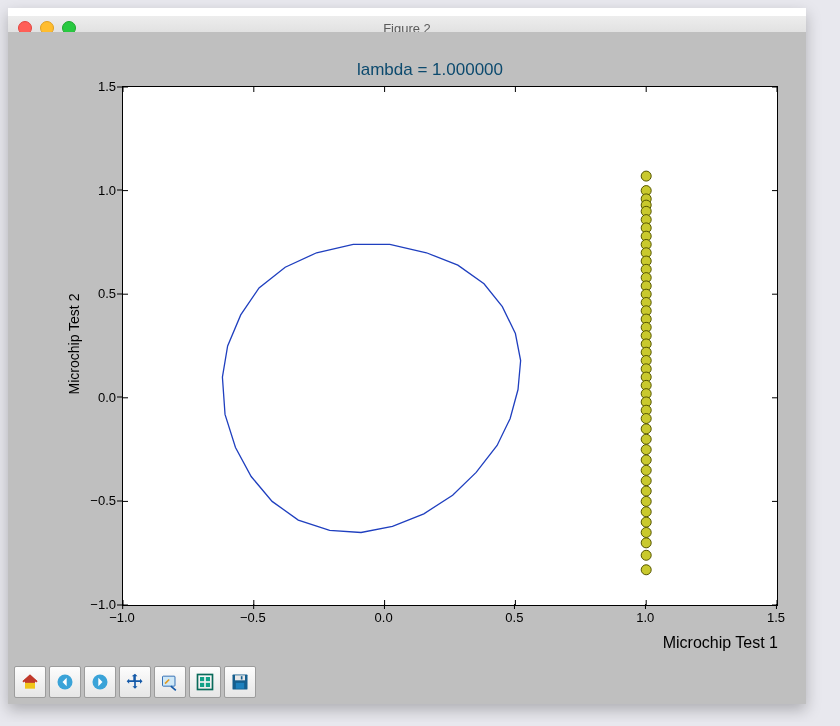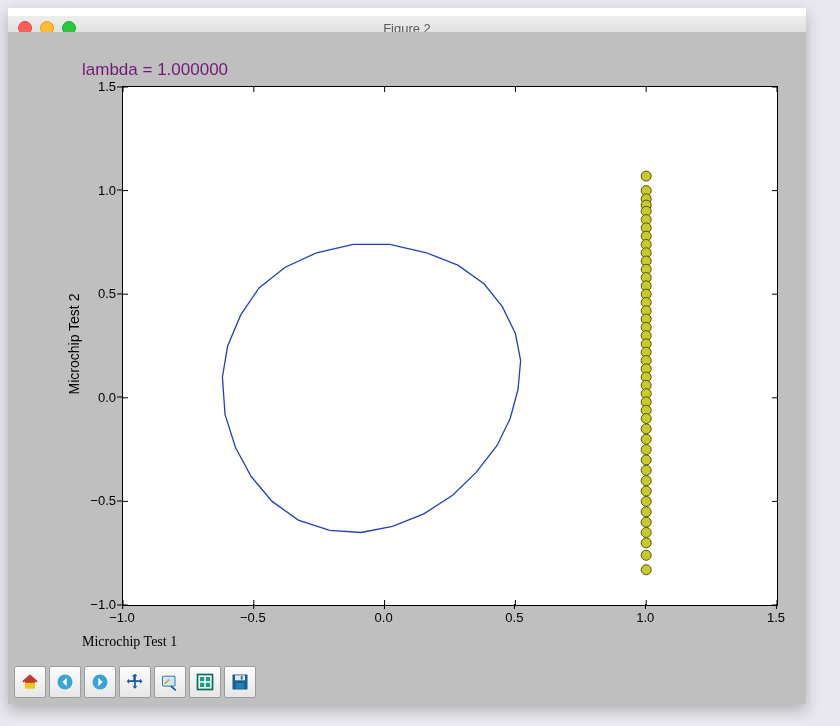--- a/index.html
+++ b/index.html
@@ -35,32 +35,32 @@
   .figure-area{
     background:#bfbfbf;
     position:absolute;top:24px;left:0;right:0;bottom:0;
   }
   
   .plot-wrap{
     position:absolute;
     left:74px;top:28px;width:696px;height:568px;
   }
   .plot-title{
-    text-align:left;font-size:17px;color:#701a75;
+    text-align:center;font-size:17px;color:#0c4a6e;
     margin-bottom:4px;
   }
   .plot-box{
     position:absolute;left:40px;top:26px;width:656px;height:520px;
     background:#fff;border:1px solid #000;box-sizing:border-box;
   }
   .ytick{position:absolute;right:662px;font-size:13px;color:#000;transform:translateY(-50%);}  
   .ytick .tic{position:absolute;right:-6px;top:50%;width:5px;height:1px;background:#000;}
   .xtick{position:absolute;top:550px;font-size:13px;color:#000;transform:translateX(-50%);}
   .xtick .tic{position:absolute;left:50%;top:-6px;width:1px;height:5px;background:#000;}
-  .xlabel{position:absolute;top:574px;left:0;right:0;text-align:left;font-size:14px;font-family:Liberation Serif, serif;}
+  .xlabel{position:absolute;top:574px;left:0;right:0;text-align:right;font-size:16px;}
   .ylabel{position:absolute;left:-40px;top:50%;transform:translate(-18px,-50%) rotate(-90deg);
           transform-origin:center;font-size:14px;white-space:nowrap;}
   svg.axes-svg{position:absolute;left:0;top:0;}
   
   .mpl-toolbar{
     position:absolute;left:6px;bottom:6px;
     display:flex;gap:3px;
   }
   .tbtn{
     width:30px;height:30px;

